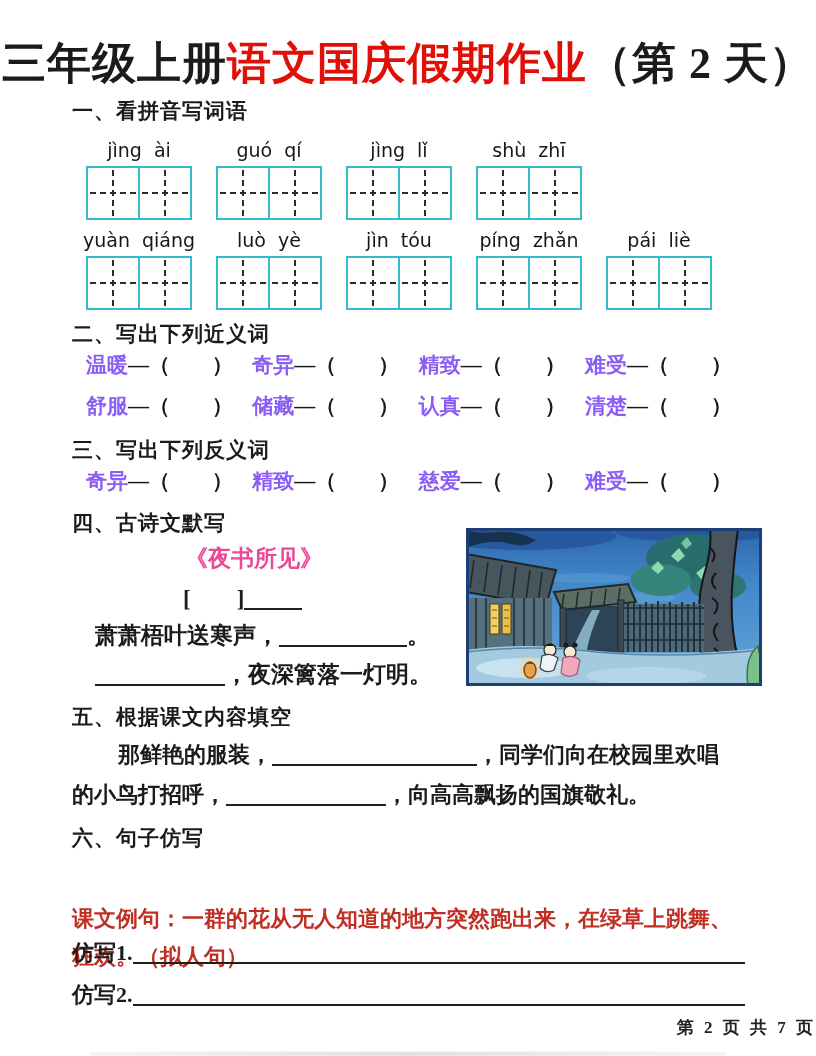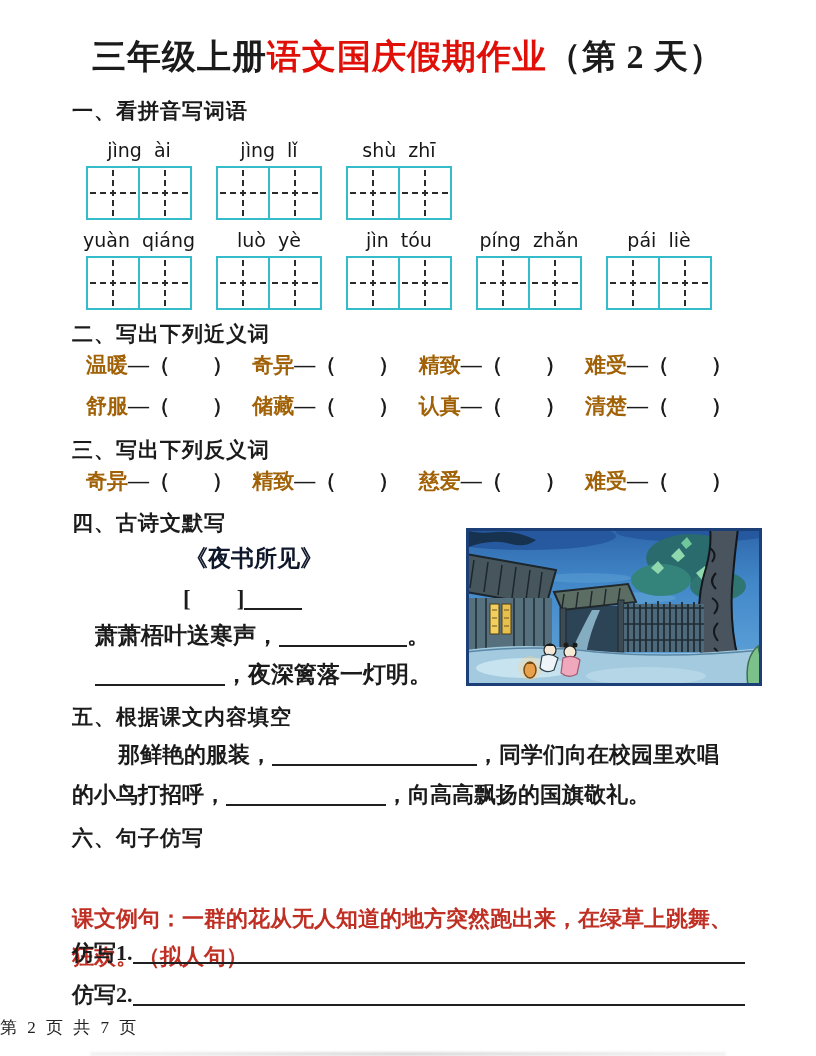--- a/index.html
+++ b/index.html
@@ -2,71 +2,78 @@
 <html><head>
 <meta charset="utf-8">
 <style>
   html,body{margin:0;padding:0;background:#888;}
   .page{
     position:relative;width:816px;height:1056px;margin:0 auto;background:#ffffff;
     font-family:"Liberation Serif",serif;color:#1b1b1b;overflow:hidden;
   }
   
   .title-row{position:absolute;top:34px;left:0;right:0;text-align:center;
-    font-size:34px;font-weight:bold;letter-spacing:1px;white-space:nowrap;}
+    font-size:44px;font-weight:bold;letter-spacing:1px;white-space:nowrap;}
   .title-red{color:#e01008;}
   
   .sec-h{position:absolute;left:72px;font-size:21px;font-weight:bold;letter-spacing:1px;}
   
   .py-row{position:absolute;left:86px;display:flex;gap:24px;}
   .py-col{width:106px;display:flex;flex-direction:column;align-items:center;}
   .py-label{font-family:"DejaVu Sans",sans-serif;font-size:19px;height:28px;line-height:24px;
     white-space:nowrap;word-spacing:6px;color:#171717;}
   .tzg-pair{display:flex;width:106px;height:54px;box-sizing:border-box;}
   .tzg{flex:1;border:2px solid #34bccb;position:relative;box-sizing:border-box;background:#fff;}
   .tzg + .tzg{margin-left:-2px;}
   .tzg::before{content:"";position:absolute;left:50%;top:2px;bottom:2px;
     border-left:2px dashed #2b2b2b;transform:translateX(-1px);}
   .tzg::after{content:"";position:absolute;top:50%;left:2px;right:2px;
     border-top:2px dashed #2b2b2b;transform:translateY(-1px);}
   
   .word-row{position:absolute;left:86px;width:646px;display:flex;justify-content:space-between;
     font-size:21px;font-weight:bold;white-space:nowrap;}
-  .word{color:#a16207;}
+  .word{color:#8b5cf6;}
   
   .cnline{position:absolute;font-size:22px;font-weight:600;white-space:nowrap;}
   .blank{display:inline-block;border-bottom:2px solid #1f1f1f;height:20px;vertical-align:-4px;}
   
-  .poem-title{color:#0f172a;font-weight:bold;font-size:23px;}
+  .poem-title{color:#ec4899;font-weight:bold;font-size:23px;}
   
   .red-text{color:#bf2f23;margin-top:44px;}
   
   .copy-line{position:absolute;left:72px;right:71px;display:flex;
     font-size:22px;font-weight:600;}
   .copy-line .blank{flex:1;height:24px;}
   
-  .footer{position:absolute;left:0;right:0;top:1016px;text-align:left;font-size:17px;
-    letter-spacing:3px;font-weight:400;color:#222;}
+  .footer{position:absolute;left:0;right:0;top:1016px;text-align:right;font-size:17px;
+    letter-spacing:3px;font-weight:700;color:#222;}
   .artifact{position:absolute;bottom:0;left:90px;right:90px;height:4px;
     background:linear-gradient(90deg,rgba(0,0,0,.05),rgba(0,0,0,.14),rgba(0,0,0,.05));filter:blur(1px);}
   
   .illu{position:absolute;left:466px;top:528px;width:296px;height:158px;}
 </style>
 </head>
 <body>
 
 <div class="page">
 
   <div class="title-row"><span>三年级上册</span><span class="title-red">语文国庆假期作业</span><span>（第 2 天）</span></div>
 
   <div class="sec-h" style="top:97px">一、看拼音写词语</div>
 
   <div class="py-row" style="top:138px">
     <div class="py-col">
       <div class="py-label">jìng ài</div>
+      <div class="tzg-pair">
+          <div class="tzg"></div>
+          <div class="tzg"></div>
+        </div>
+    </div>
+    <div class="py-col">
+      <div class="py-label">guó qí</div>
       <div class="tzg-pair">
           <div class="tzg"></div>
           <div class="tzg"></div>
         </div>
     </div>
     <div class="py-col">
       <div class="py-label">jìng lǐ</div>
       <div class="tzg-pair">
           <div class="tzg"></div>
           <div class="tzg"></div>

